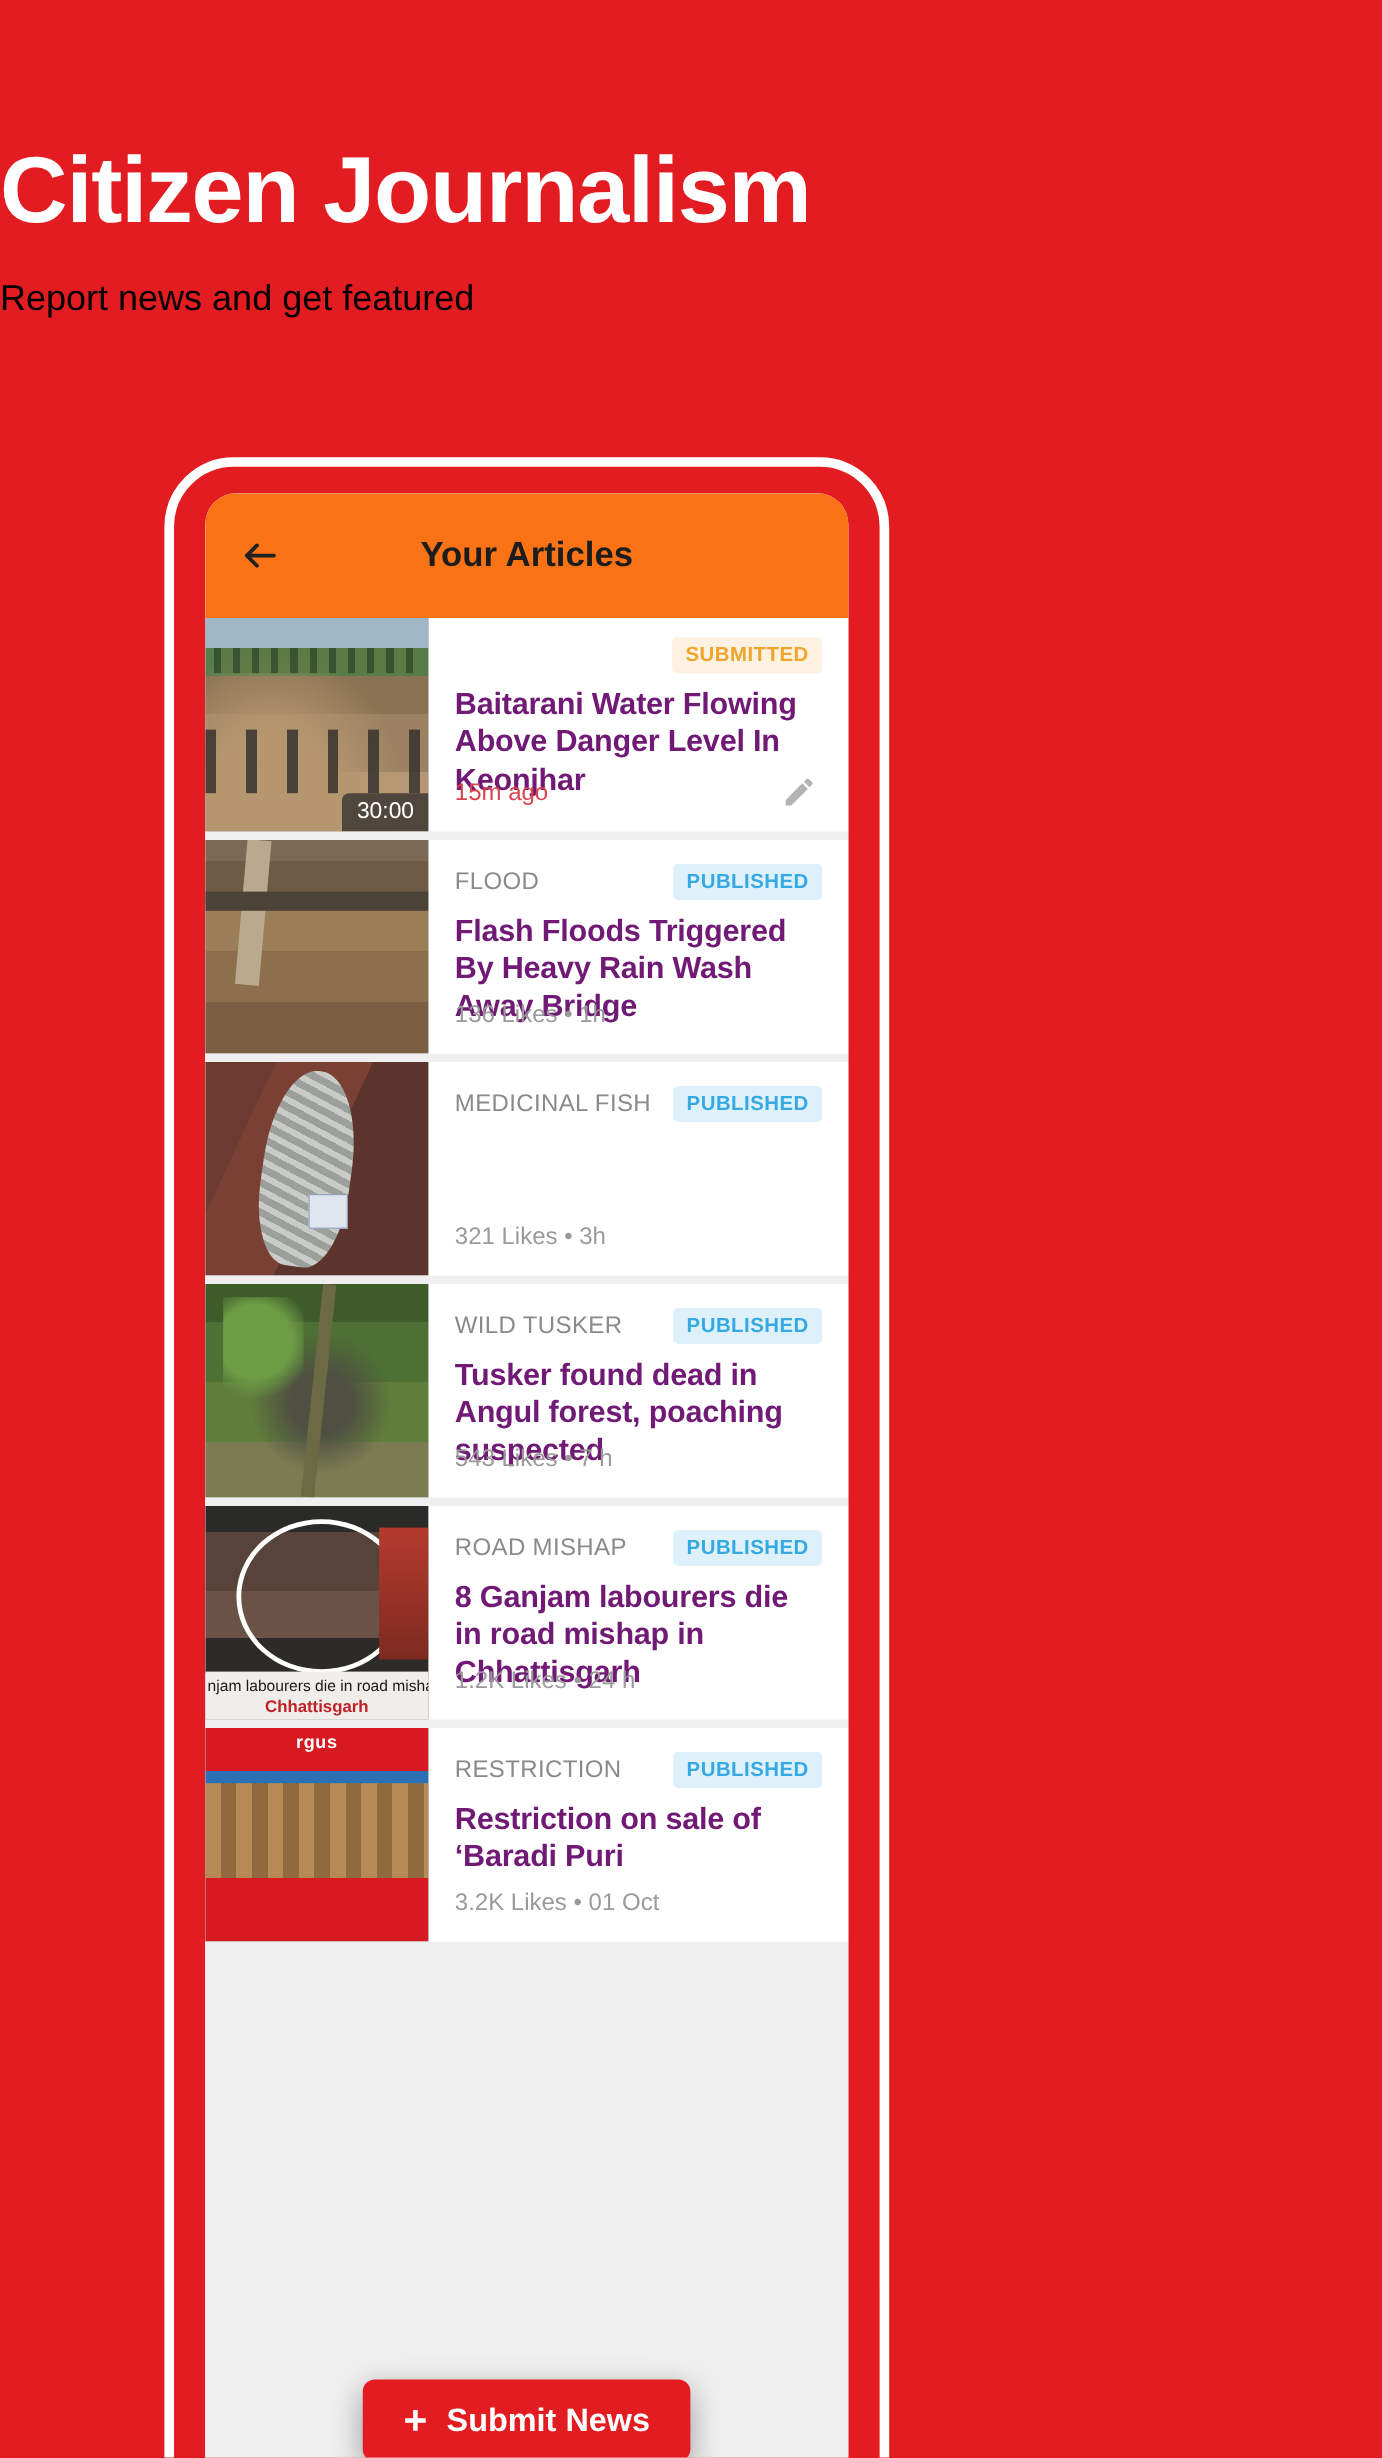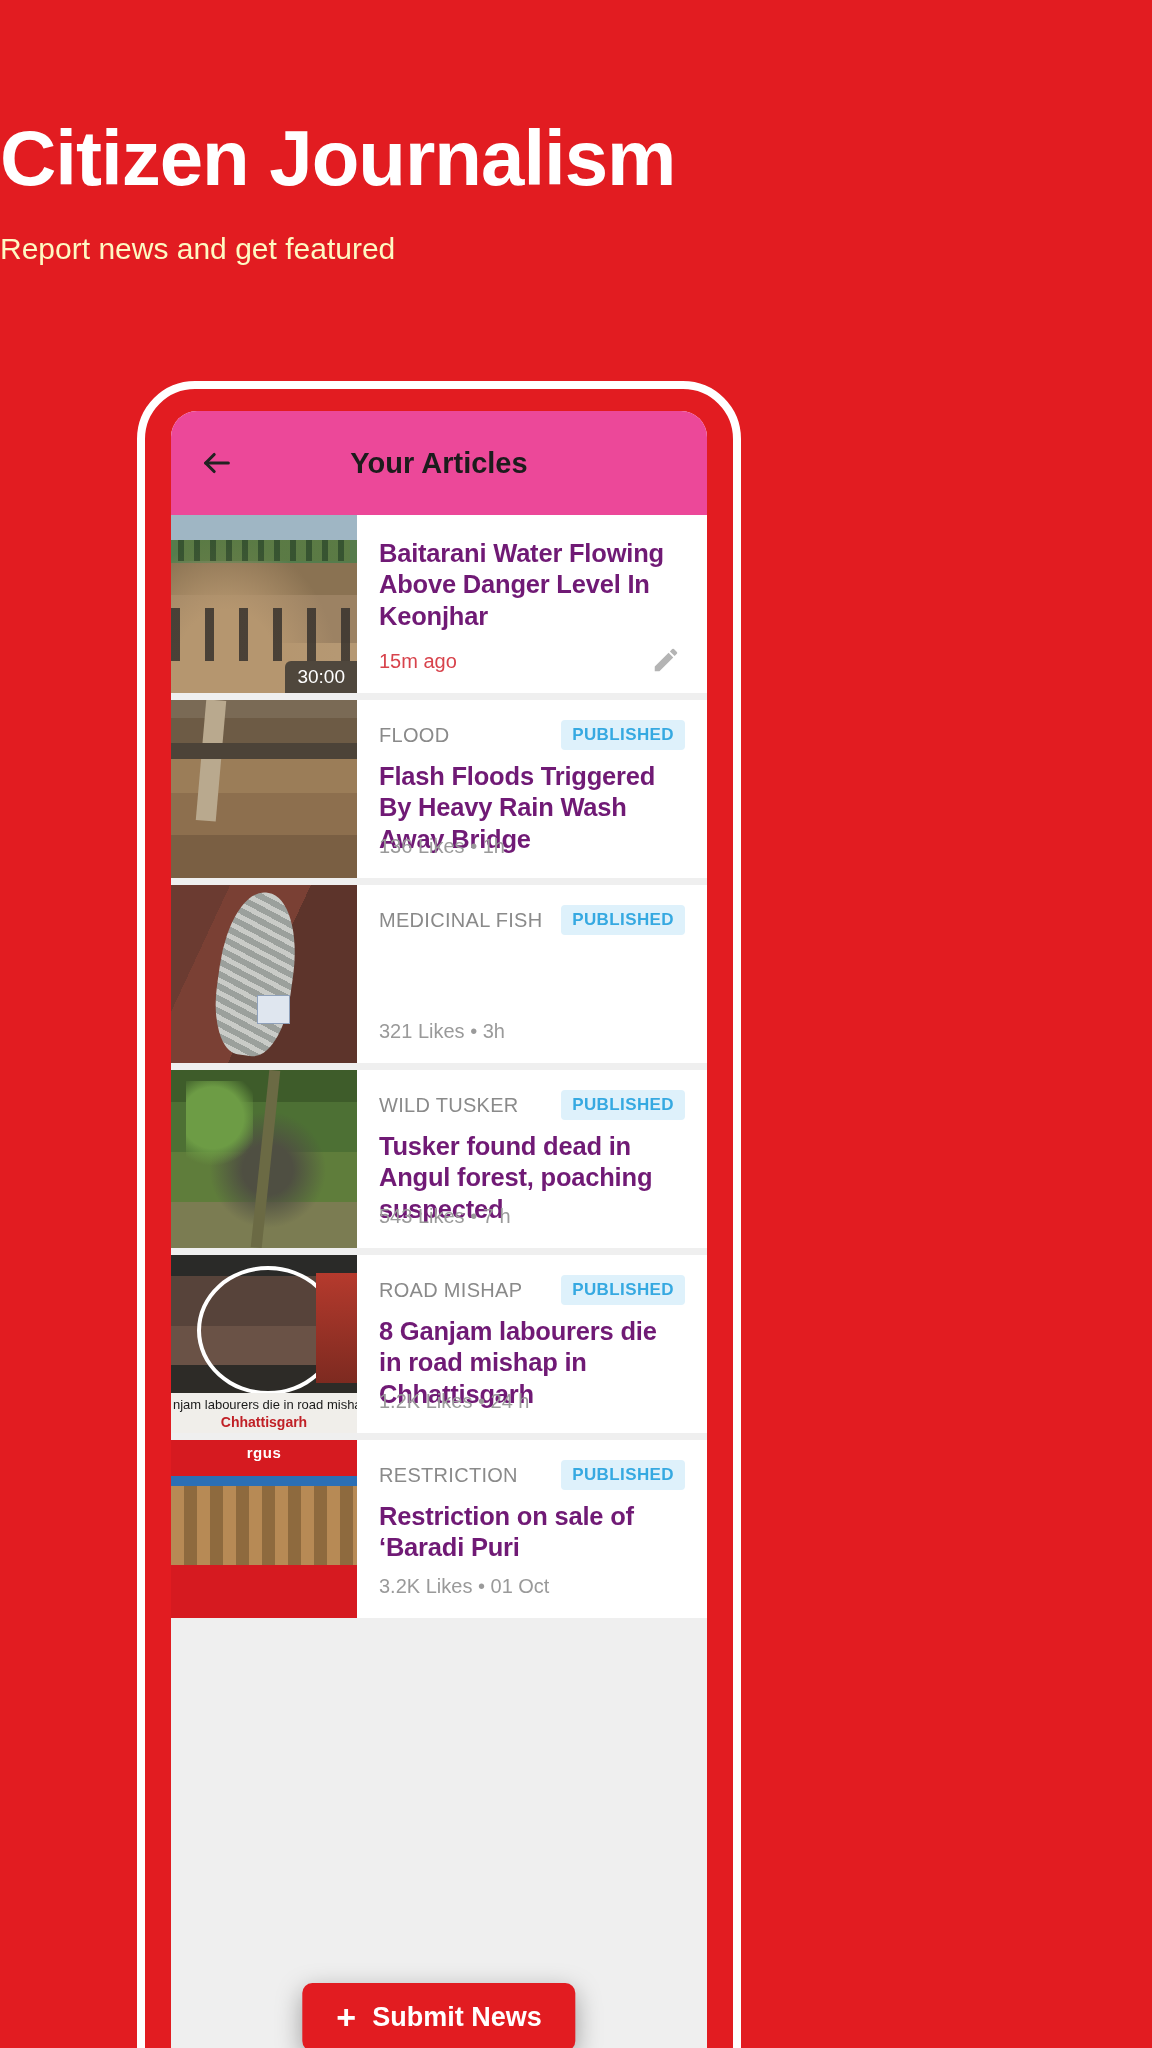--- a/index.html
+++ b/index.html
@@ -16,21 +16,21 @@
   .promo-title {
     font-size:78px;
     font-weight:bold;
     color:#ffffff;
     letter-spacing:-1px;
     line-height:1.05;
   }
   .promo-sub {
     margin-top:32px;
     font-size:30px;
-    color:#fef9c3;
+    color:#000000;
     font-weight:400;
   }
 
   
   .phone-wrap {
     position:absolute;
     left:137px;
     top:381px;
     width:604px;
     height:1700px;
@@ -48,21 +48,21 @@
     border-radius:26px 26px 0 0;
     overflow:hidden;
   }
 
   
   .appbar {
     height:104px;
     display:flex;
     align-items:center;
     padding:0 26px;
-    background:#ec4899;
+    background:#f97316;
     position:relative;
     flex:0 0 auto;
   }
   .back-arrow {
     width:40px; height:40px;
     display:flex; align-items:center; justify-content:center;
     color:#222;
   }
   .appbar-title {
     position:absolute;
@@ -259,20 +259,23 @@
 
     <div class="article-list" id="article-list">
         <div class="article-card card-first">
           <div class="thumb">
             <div class="thumb-inner img-river">
               <div class="pillars"></div>
             </div>
             <div class="dur-badge">30:00</div>
           </div>
           <div class="card-body">
+            <div class="row-top">
+              <div class="badge submitted">SUBMITTED</div>
+            </div>
             <div class="headline">Baitarani Water Flowing Above Danger Level In Keonjhar</div>
             <div class="meta time-red">15m ago</div>
             <div class="pencil"><svg width="30" height="30" viewBox="0 0 24 24" fill="currentColor">
                 <path d="M3 17.25V21h3.75L17.8 9.94l-3.75-3.75L3 17.25zM20.7 7.04a1 1 0 0 0 0-1.41l-2.34-2.34a1 1 0 0 0-1.41 0l-1.83 1.83 3.75 3.75 1.83-1.83z"></path>
               </svg></div>
           </div>
         </div>
         <div class="article-card">
           <div class="thumb">
             <div class="thumb-inner img-flood"></div>

